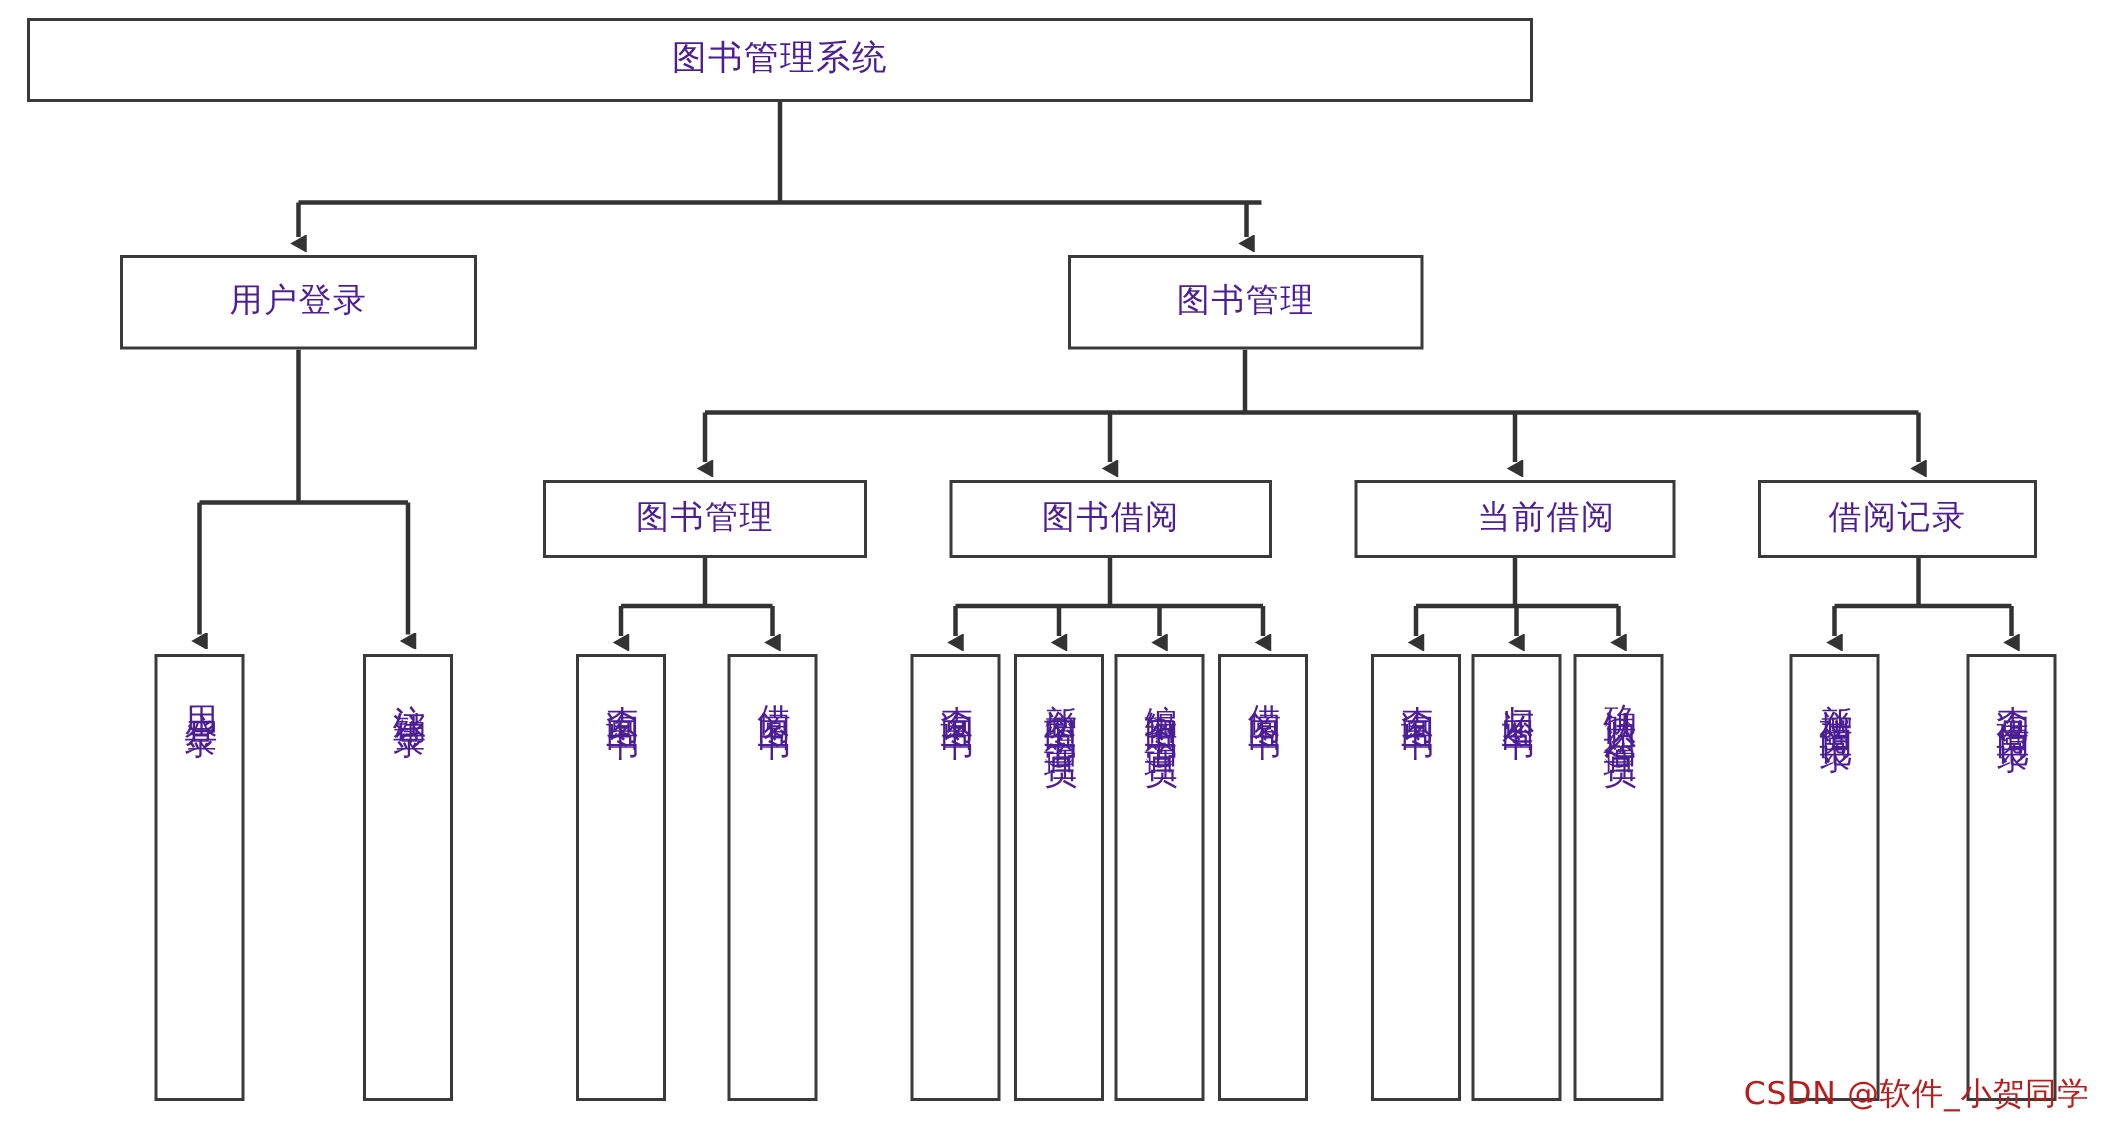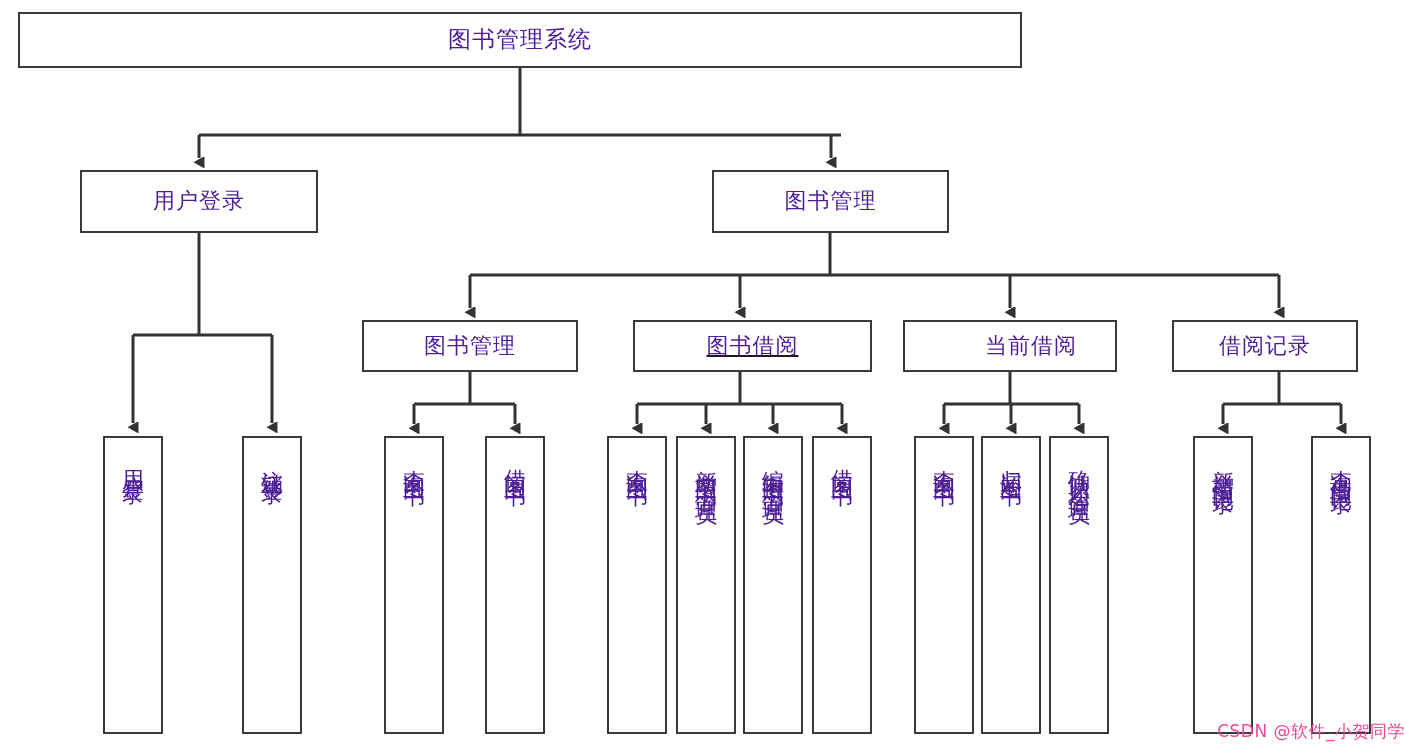--- a/index.html
+++ b/index.html
@@ -58,24 +58,24 @@
   }
   .node.vert .label {
     writing-mode: vertical-rl;
     text-orientation: upright;
     font-size: 22px;
     letter-spacing: 5px;
     line-height: 1;
   }
   #watermark {
     position: absolute;
-    right: 0;
+    right: 12px;
     bottom: 4px;
-    font-size: 17px;
-    color: #ec4899;
+    font-size: 21px;
+    color: #b91c1c;
     letter-spacing: 0.5px;
     z-index: 5;
     white-space: nowrap;
   }
 </style>
 </head>
 <body>
 
 <div id="diagram">
 
@@ -136,21 +136,21 @@
   <div class="node horiz" style="left:80px; top:170px; width:238px; height:63px;">
     <span class="label">用户登录</span>
   </div>
   <div class="node horiz" style="left:712px; top:170px; width:237px; height:63px;">
     <span class="label">图书管理</span>
   </div>
 
   <div class="node horiz" style="left:362px; top:320px; width:216px; height:52px;">
     <span class="label">图书管理</span>
   </div>
-  <div class="node horiz" style="left:633px; top:320px; width:239px; height:52px;text-decoration:underline;">
+  <div class="node horiz" style="left:633px; top:320px; width:215px; height:52px;">
     <span class="label">图书借阅</span>
   </div>
   <div class="node horiz" style="left:903px; top:320px; width:214px; height:52px;padding-left:42px;">
     <span class="label">当前借阅</span>
   </div>
   <div class="node horiz" style="left:1172px; top:320px; width:186px; height:52px;">
     <span class="label">借阅记录</span>
   </div>
 
   <div class="node vert" style="left:103px; top:436px; width:60px; height:298px;">

